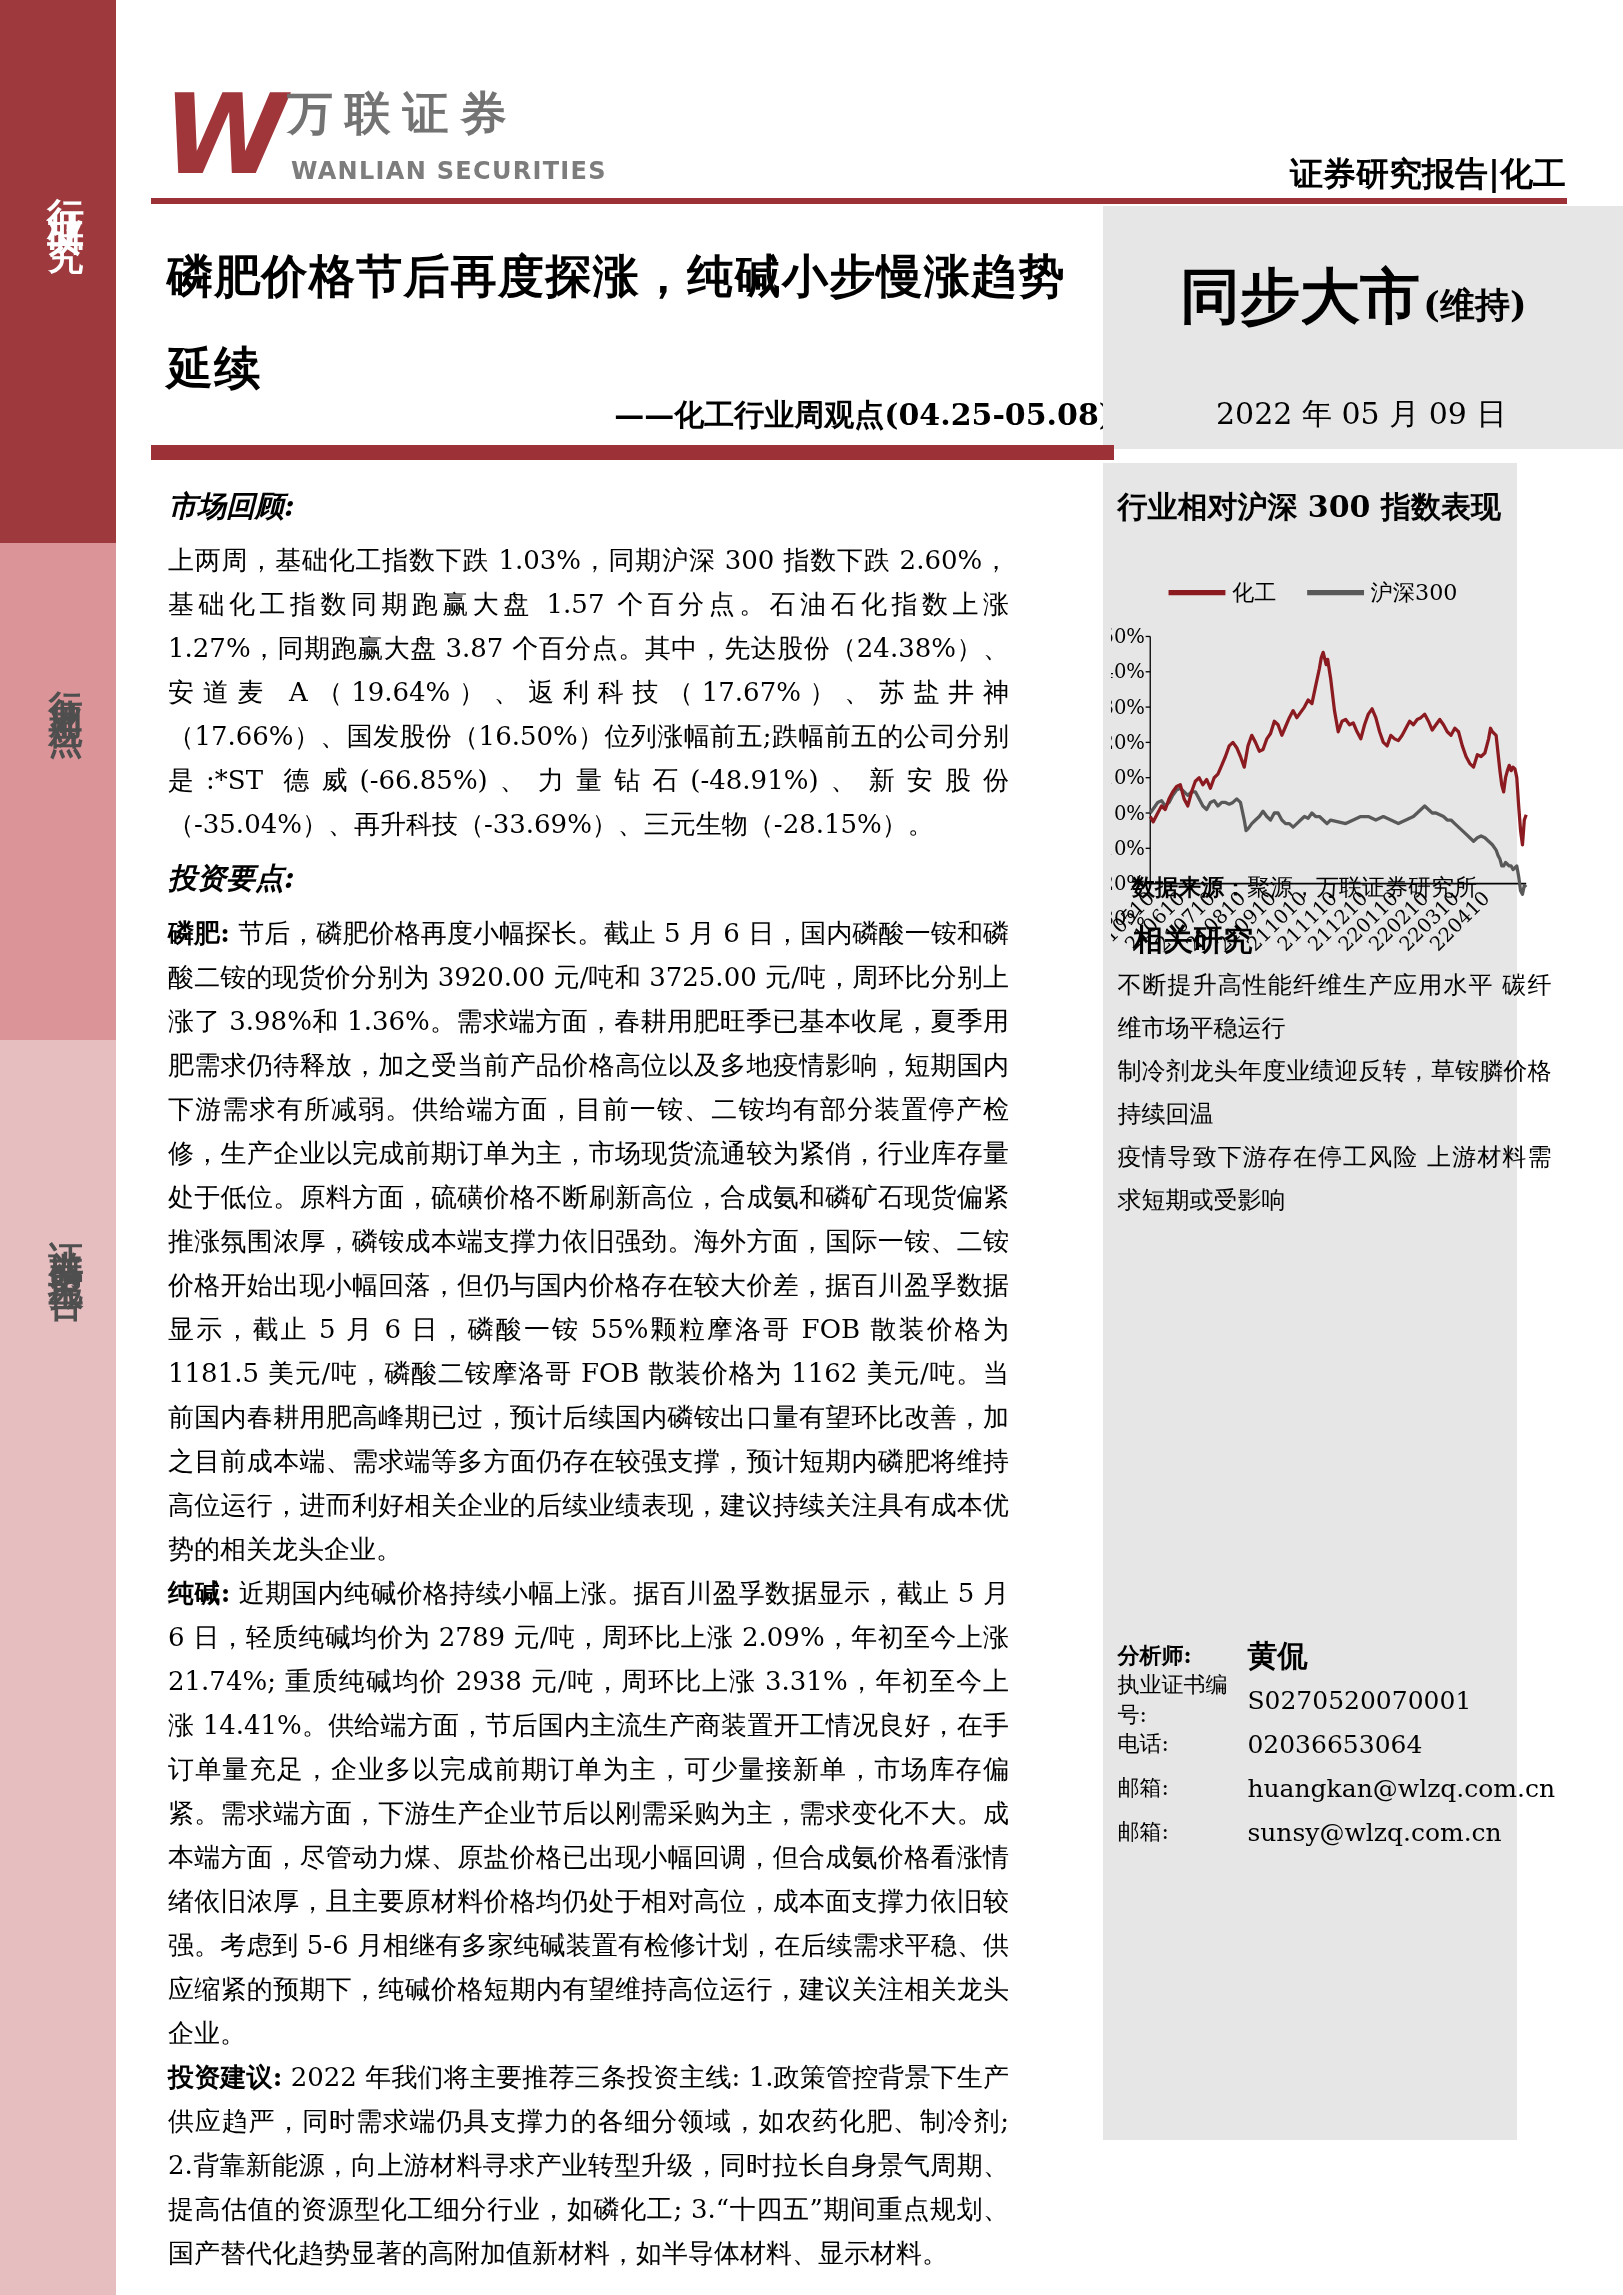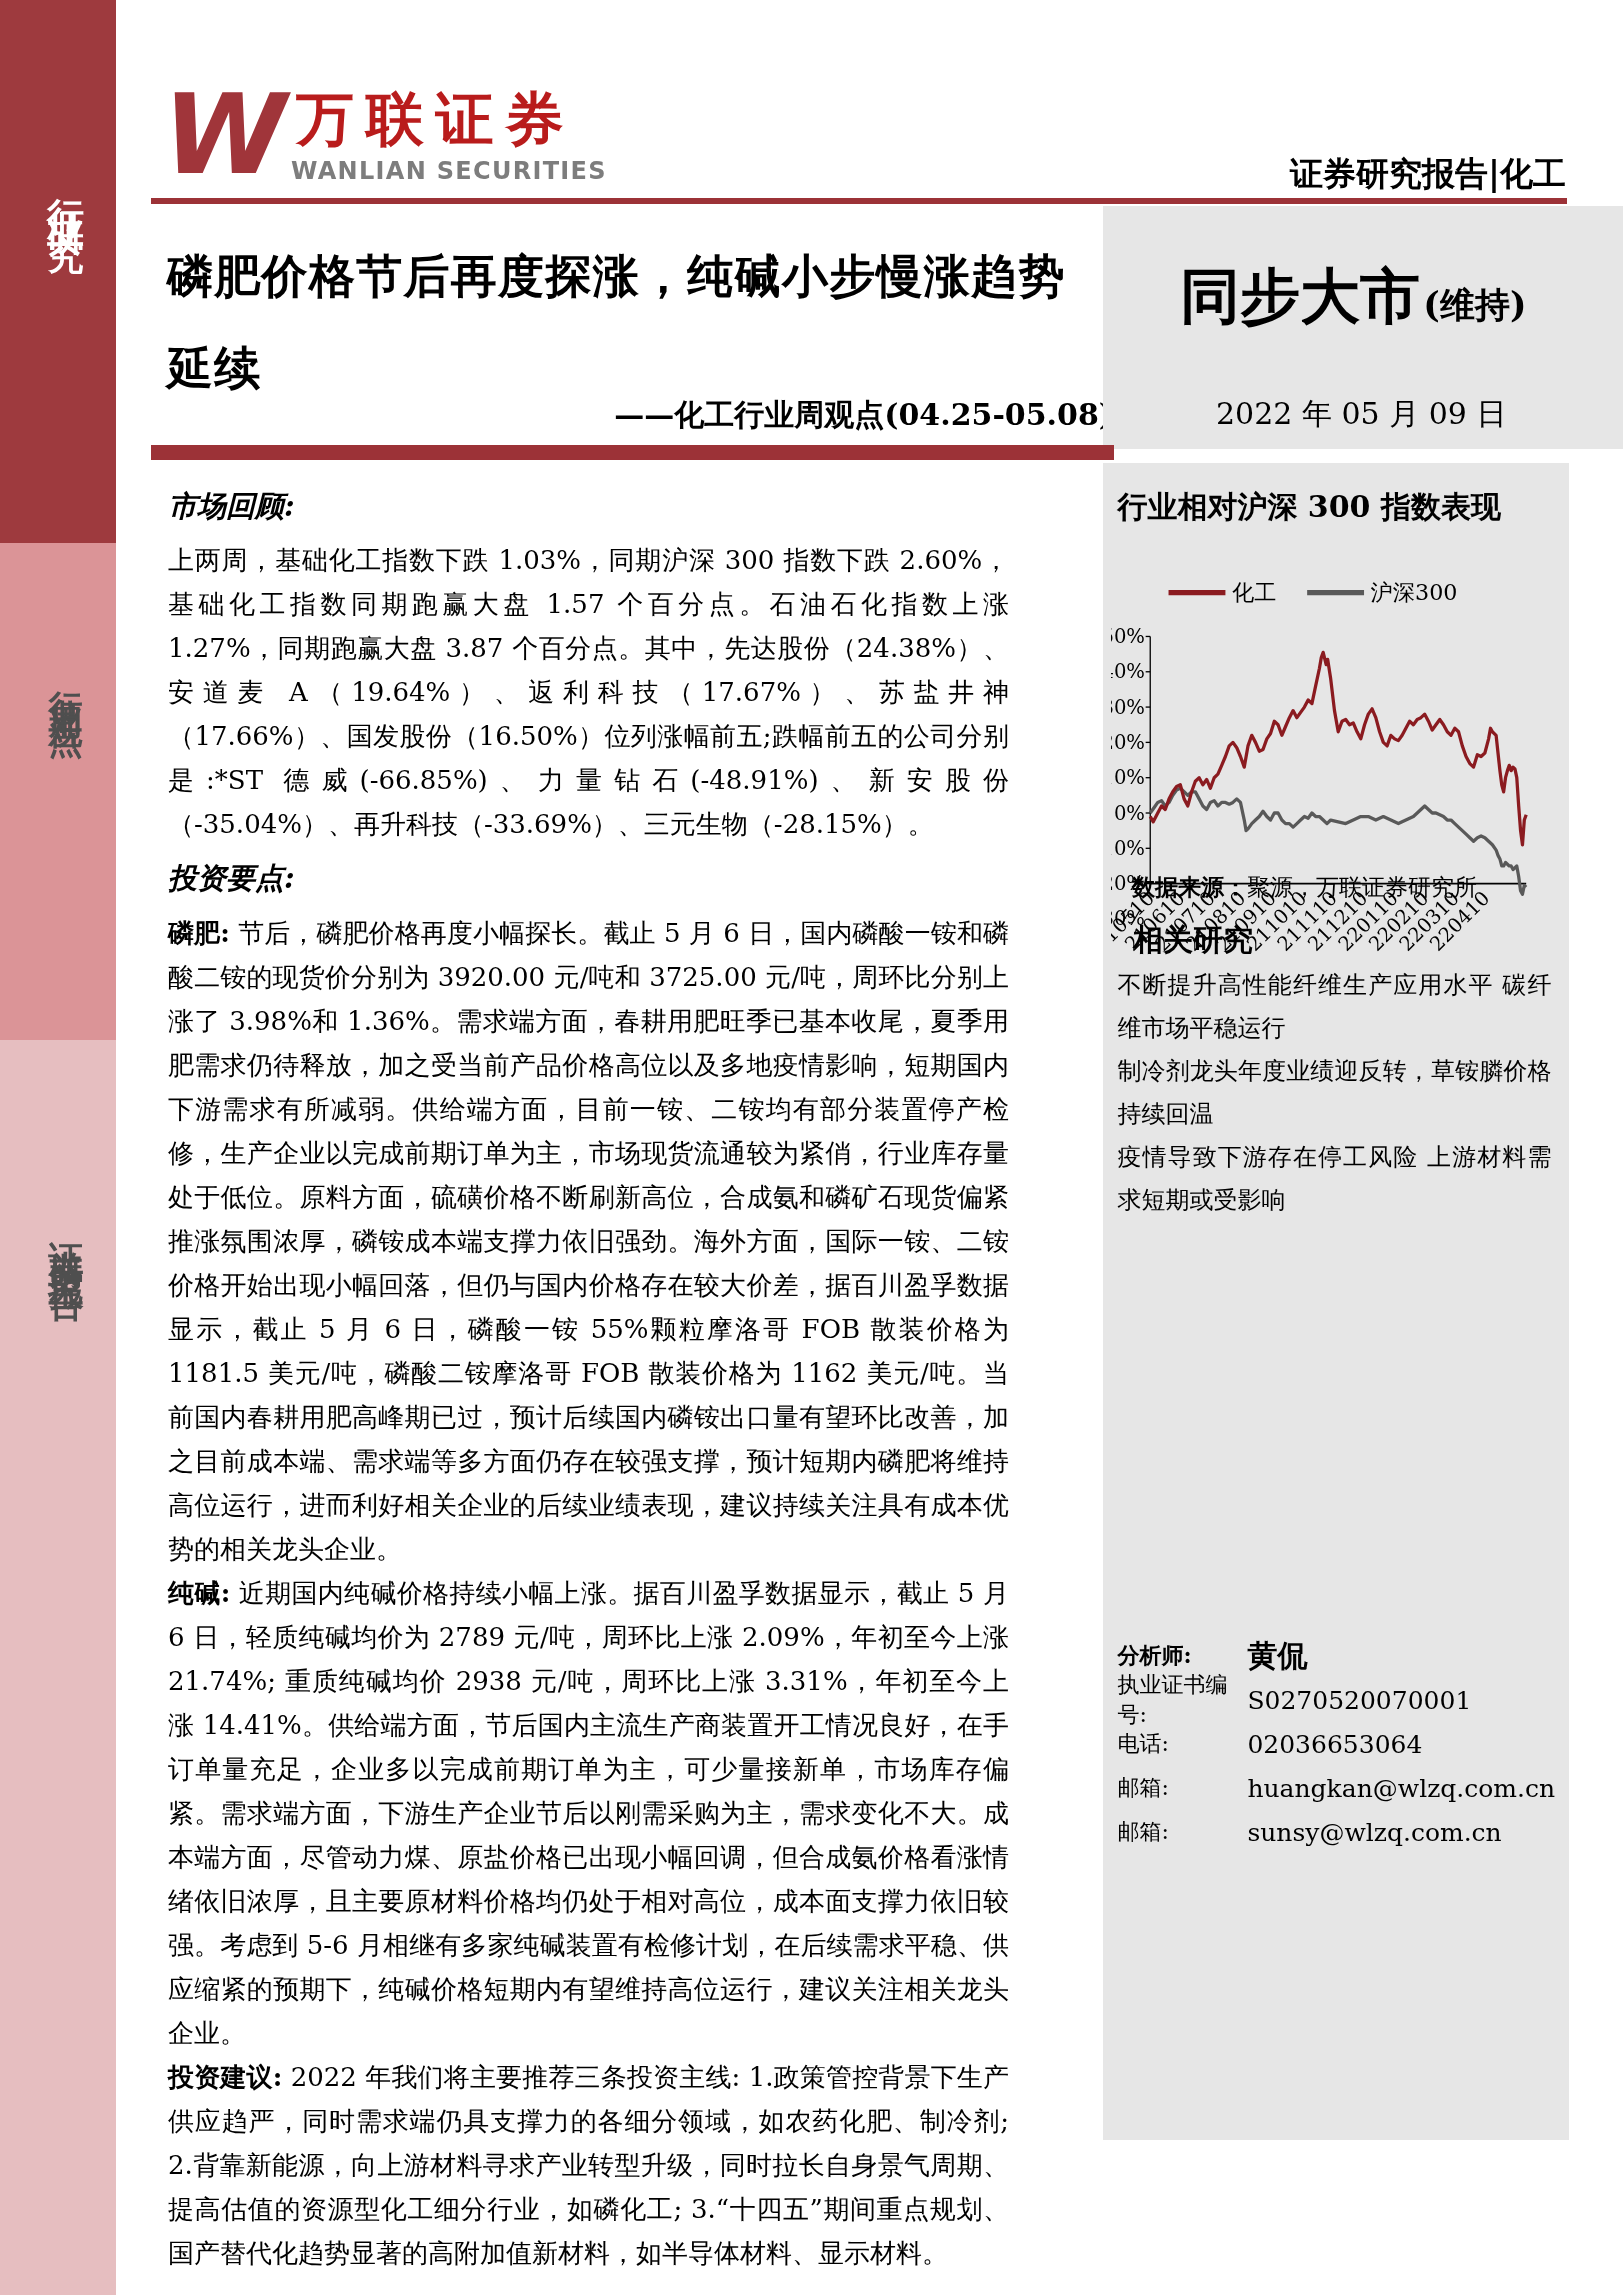--- a/index.html
+++ b/index.html
@@ -11,22 +11,22 @@
   .seg2{top:543px;height:497px;background:#DB9497;}
   .seg3{top:1040px;height:1255px;background:#E6BEC0;}
   .vtext{position:absolute;writing-mode:vertical-rl;text-orientation:upright;
          font-weight:bold;font-family:"DejaVu Serif","Liberation Serif",serif;}
   .vtext1{left:41px;top:169px;font-size:37px;letter-spacing:11.8px;color:#fff;}
   .vtext2{left:43px;top:664px;font-size:34px;letter-spacing:7.9px;color:#4F4F4F;}
   .vtext3{left:42px;top:1214px;font-size:35px;letter-spacing:8.5px;color:#4F4F4F;}
   
   .w-mark{position:absolute;left:164px;top:80px;font-family:"DejaVu Sans","Liberation Sans",sans-serif;
           font-weight:800;font-style:italic;font-size:110px;line-height:1;color:#A0353A;transform:scaleX(1.02);}
-  .logo-cn{position:absolute;left:296px;top:90px;font-family:"DejaVu Sans","Liberation Sans",sans-serif;
-           font-weight:bold;font-size:58px;line-height:1;color:#b91c1c;letter-spacing:11.8px;}
+  .logo-cn{position:absolute;left:287px;top:90px;font-family:"DejaVu Sans","Liberation Sans",sans-serif;
+           font-weight:bold;font-size:46px;line-height:1;color:#737373;letter-spacing:11.8px;}
   .logo-en{position:absolute;left:291px;top:157px;font-family:"DejaVu Sans","Liberation Sans",sans-serif;
            font-weight:bold;font-size:24px;color:#7D7D7D;letter-spacing:1.3px;}
   
   .top-right{position:absolute;top:152px;left:916px;width:650px;text-align:right;
              font-size:33px;font-weight:bold;}
   .rule-thin{position:absolute;left:151px;top:198px;width:1416px;height:5.9px;background:#9C3237;}
   .rule-thick{position:absolute;left:151px;top:445px;width:963px;height:15px;background:#9C3237;}
   .doc-title{position:absolute;left:167px;top:230px;width:942px;font-size:46px;font-weight:bold;
              line-height:92px;letter-spacing:1.3px;}
   .doc-subtitle{position:absolute;right:510px;top:395px;font-size:30px;font-weight:bold;}
@@ -35,21 +35,21 @@
   .rating-main{font-size:60px;font-weight:bold;}
   .rating-note{font-size:35px;font-weight:bold;}
   .report-date{position:absolute;left:113px;top:188px;font-size:30px;}
   
   .body-col{position:absolute;left:168px;top:483px;width:841px;}
   .sec-head{font-size:29px;font-weight:bold;line-height:46px;margin:0 0 9.2px 0;font-style:italic;}
   .sec-head2{margin-top:9.2px;}
   .body-col p{margin:0;font-size:26px;line-height:44px;text-align:justify;}
   .body-col p .lead{font-weight:bold;}
   
-  .right-col{position:absolute;left:1103px;top:463px;width:466px;height:1677px;background:#E6E6E6;}
+  .right-col{position:absolute;left:1103px;top:463px;width:414px;height:1677px;background:#E6E6E6;}
   .chart-title{position:absolute;left:14.4px;top:23.6px;font-size:30px;font-weight:bold;}
   .chart-svg{position:absolute;left:7.9px;top:98px;}
   .source-row{position:absolute;left:29px;top:409px;font-size:23px;}
   .source-row .lead{font-weight:bold;}
   .related-head{position:absolute;left:30px;top:457px;font-size:30px;font-weight:bold;}
   .related-list{position:absolute;left:14.4px;top:501px;width:434px;}
   .related-list div{font-size:24px;line-height:43px;text-align:justify;}
   .analyst{position:absolute;left:14.4px;top:1171px;width:437px;}
   .analyst .row{display:flex;height:44px;align-items:center;}
   .analyst .lab{width:130px;flex:0 0 130px;font-size:22px;}

